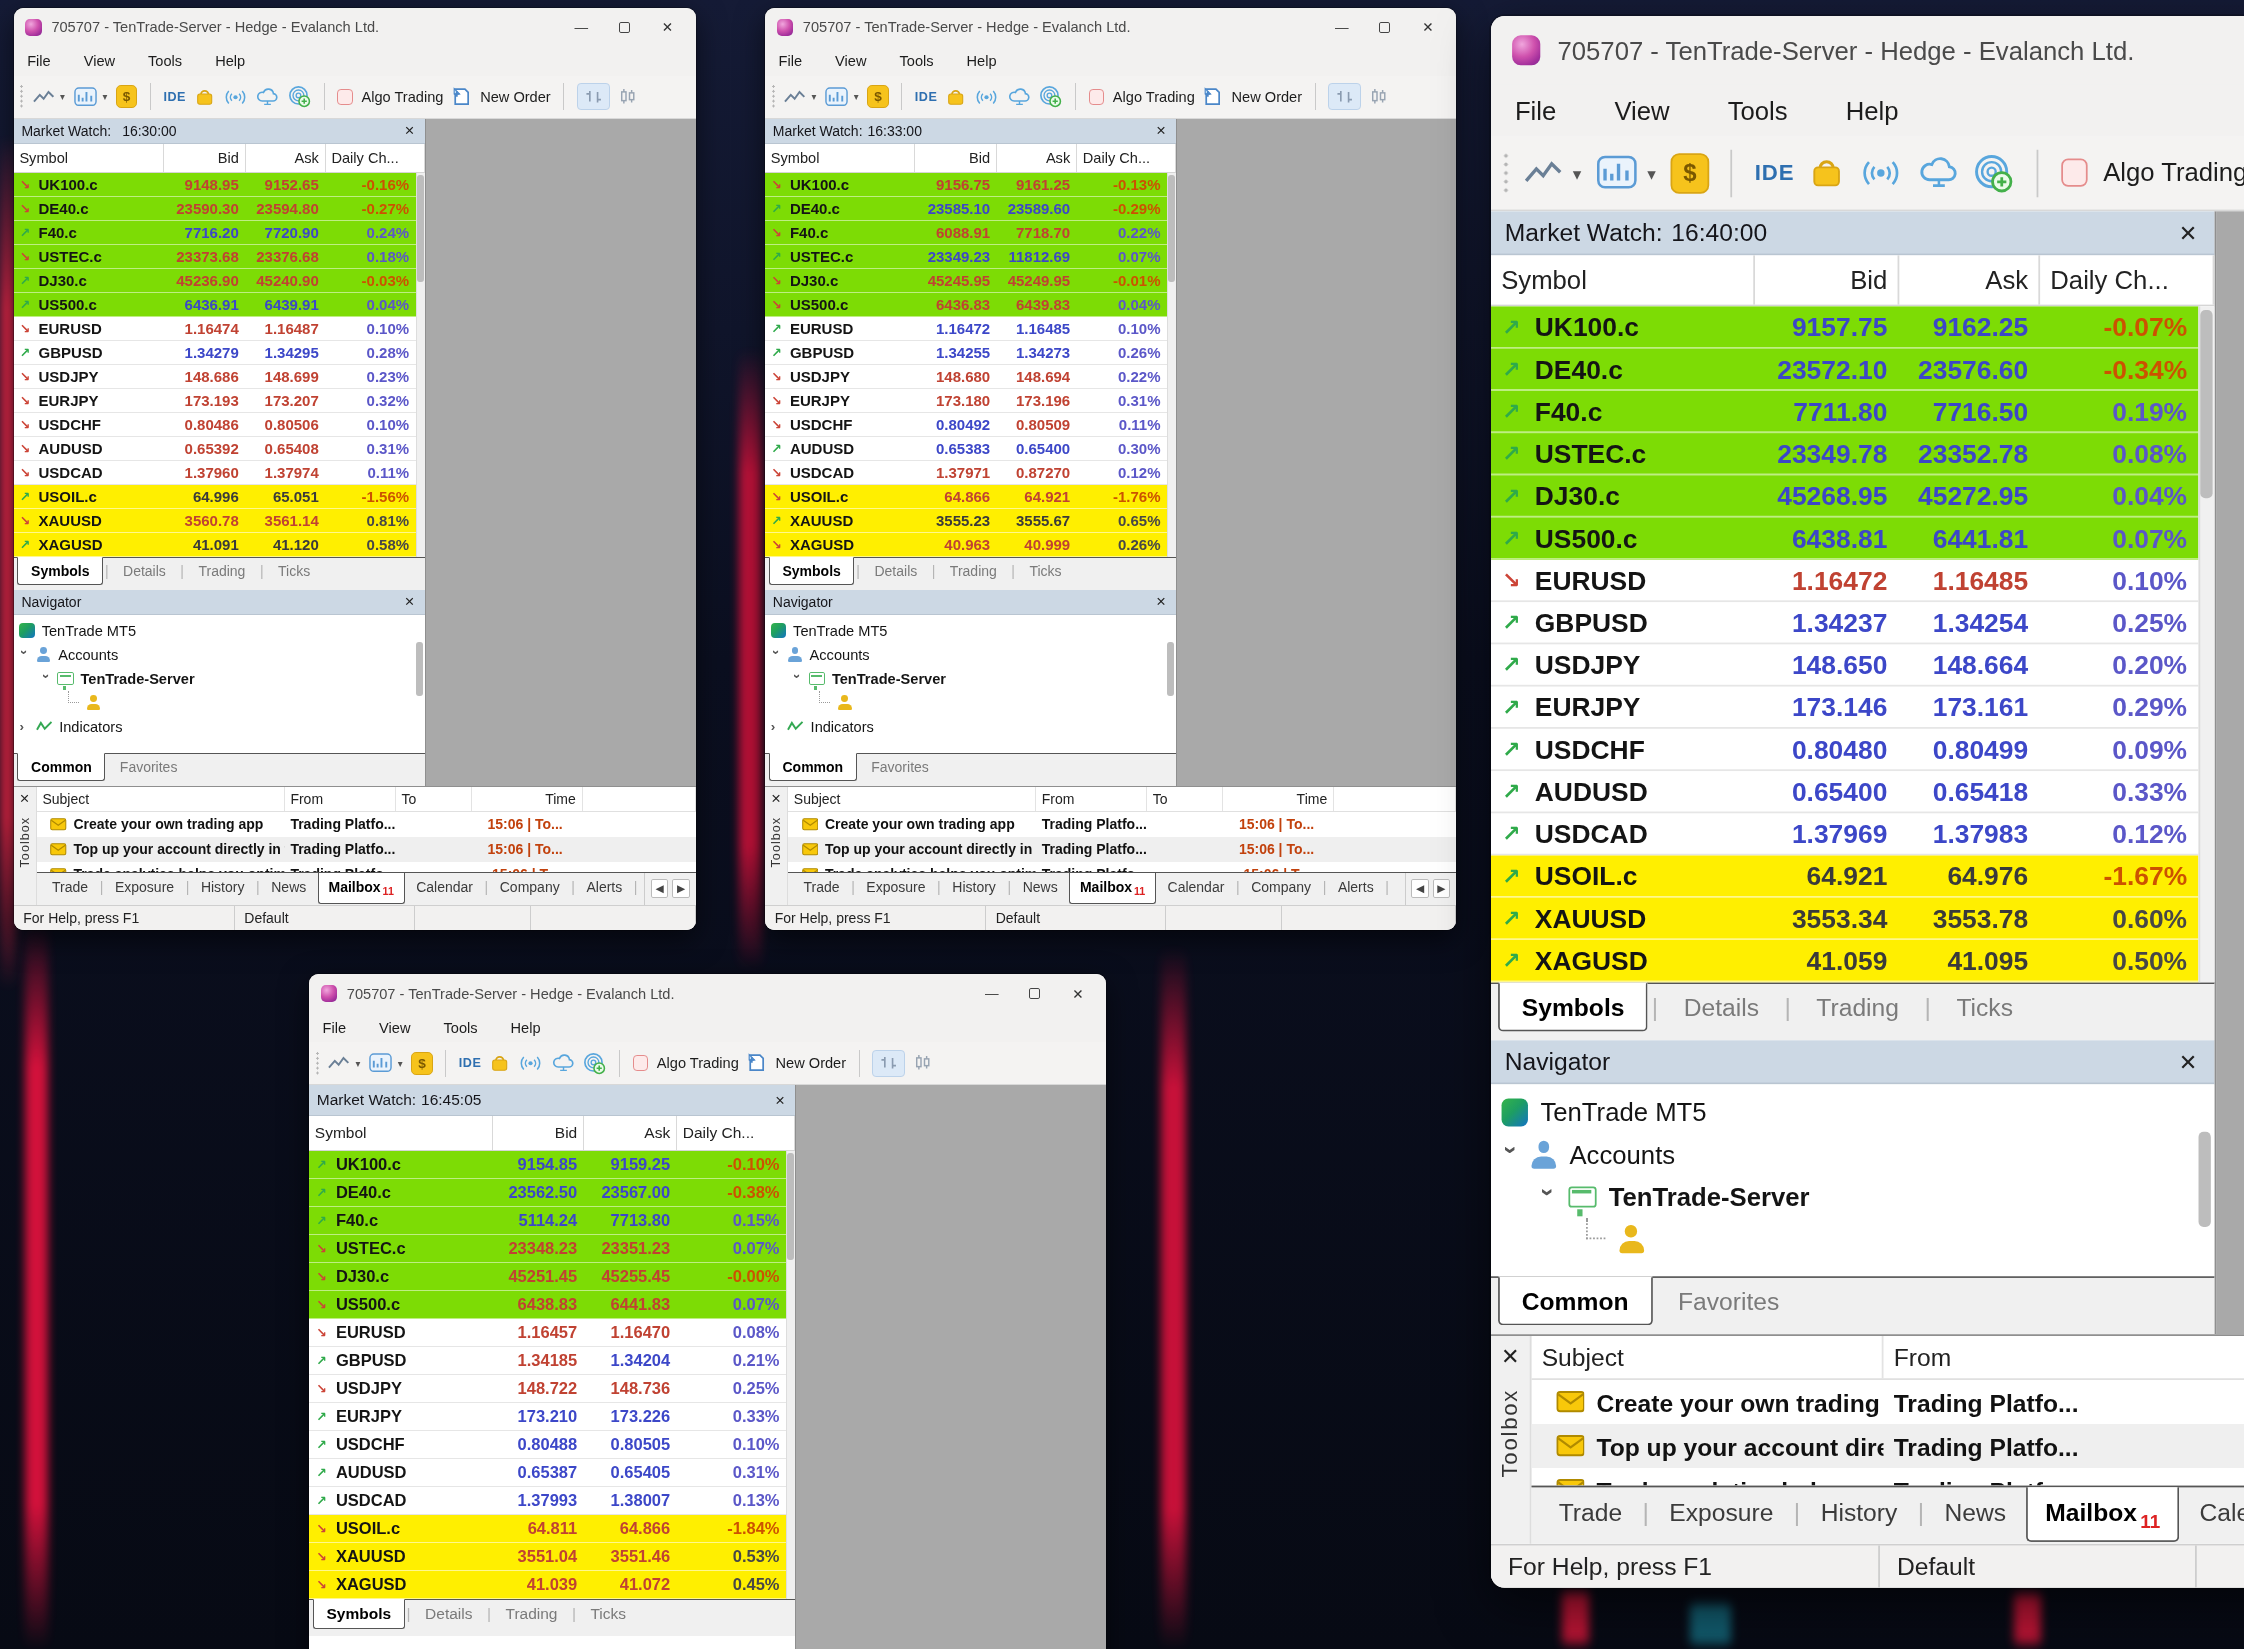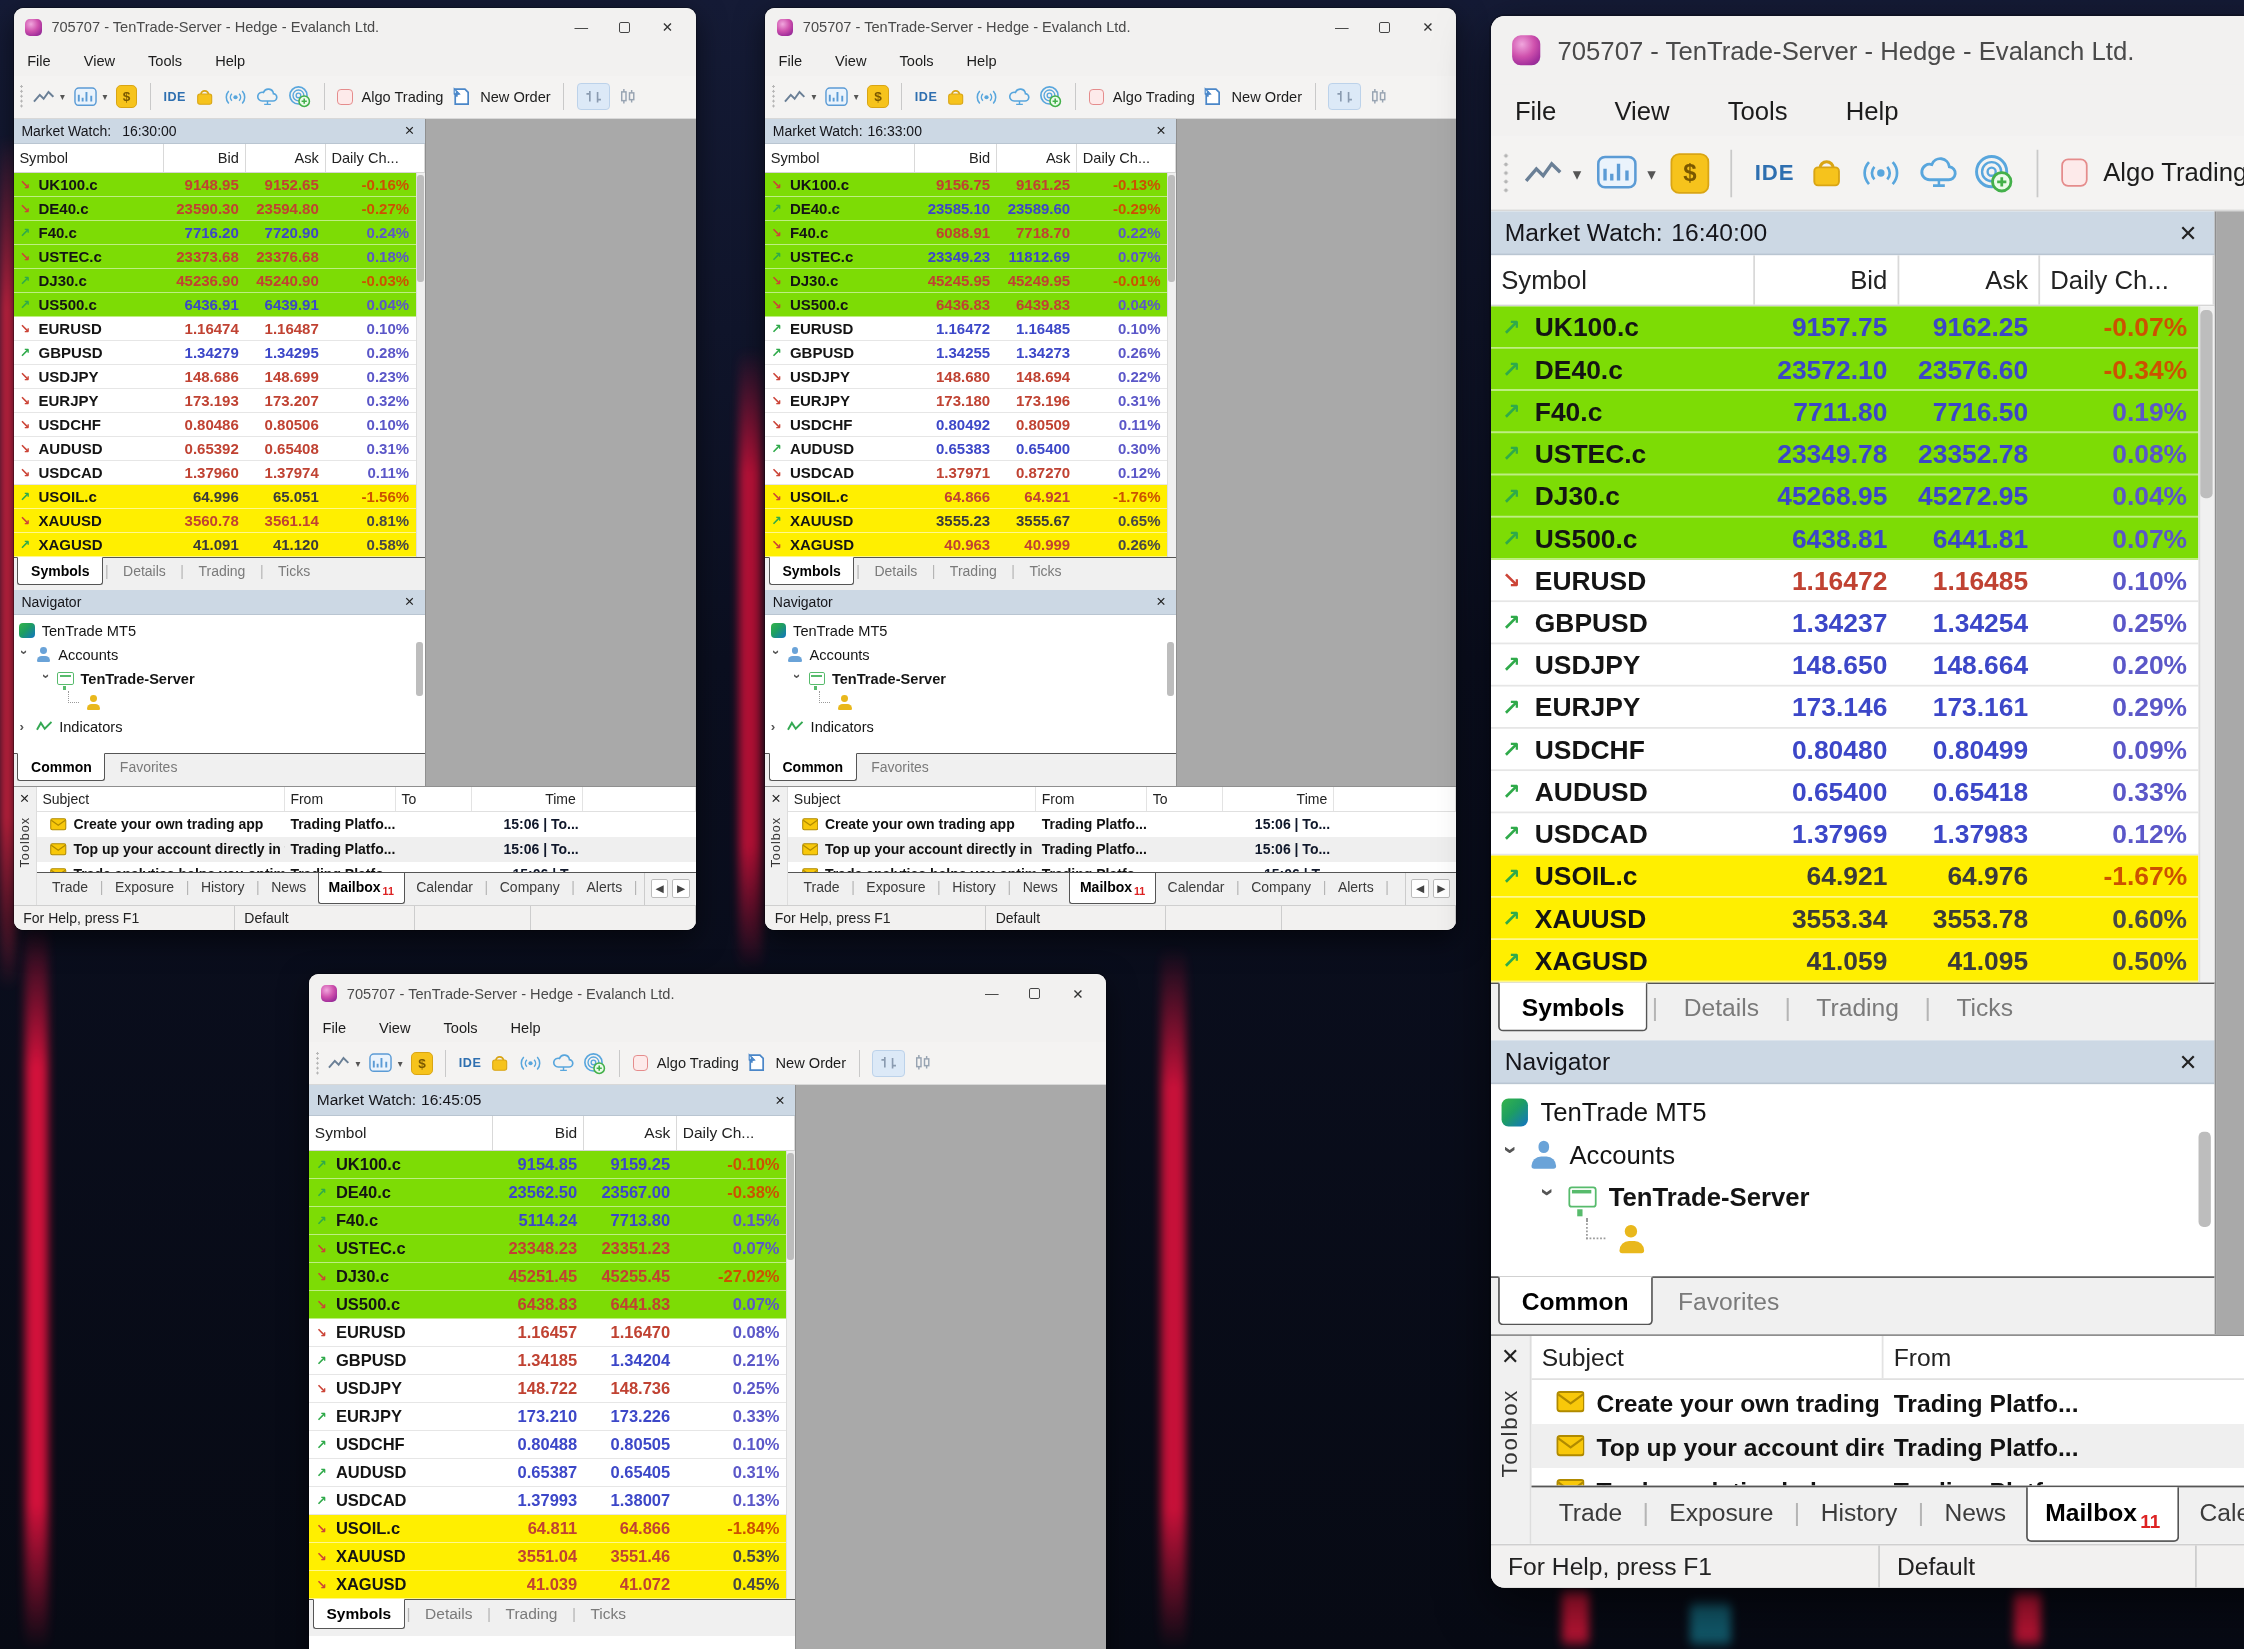--- a/index.html
+++ b/index.html
@@ -93,21 +93,21 @@
   .tbvert{margin-top:11.6px;writing-mode:vertical-rl;transform:rotate(180deg);font-size:12.6px;color:#333;letter-spacing:1px;}
   .tbmain{flex:1 1 auto;min-width:0;display:flex;flex-direction:column;}
   .tbhead{height:25px;display:grid;grid-template-columns:248px 111px 76px 111px 1fr;align-items:center;font-size:14px;color:#222;border-bottom:1px solid #e0e0e0;}
   .tbhead span{padding:0 5.8px;border-right:1px solid #e3e3e3;height:100%;display:flex;align-items:center;}
   .tbhead .colr{justify-content:flex-end;}
   .tbrows{height:60px;overflow:hidden;}
   .tbrow{height:25px;display:grid;grid-template-columns:248px 111px 76px 111px 1fr;align-items:center;font-size:14px;}
   .tbrow:nth-child(2){background:#efefef;}
   .tbrow .subj{display:flex;align-items:center;gap:6.8px;padding:0 3.9px 0 13.6px;font-weight:700;color:#111;overflow:hidden;white-space:nowrap;}
   .tbrow .frm{font-weight:700;color:#111;padding:0 5.8px;overflow:hidden;white-space:nowrap;}
-  .tbrow .tme{font-weight:700;color:#0f172a;text-align:right;padding-right:3.9px;white-space:nowrap;}
+  .tbrow .tme{font-weight:700;color:#c2410c;text-align:center;padding-right:3.9px;white-space:nowrap;}
   .tbtabs{height:33px;border-top:1px solid #555;display:flex;align-items:flex-start;gap:1.9px;padding:0 5.8px;font-size:14px;background:#f0f0f0;position:relative;overflow:hidden;}
   .tbtab{padding:5.8px 9.7px;color:#3b3b3b;}
   .tbtab.active{background:#fff;border:1px solid #555;border-top-color:#fff;margin-top:-1px;border-radius:0 0 2.9px 2.9px;color:#000;font-weight:700;}
   .badge{color:#d22;font-size:10.7px;font-weight:700;vertical-align:sub;margin-left:1.9px;}
   .tbarrows{position:absolute;right:0;top:0;bottom:0;display:flex;align-items:center;gap:3.9px;background:#f0f0f0;padding:0 5.8px;border-left:1px solid #ccc;}
   .tbarrow{font-size:10.7px;color:#444;border:1px solid #bbb;background:#fff;width:17.5px;height:19.4px;display:flex;align-items:center;justify-content:center;border-radius:1.9px;}
 
   .statusbar{height:25px;background:#f2f1f0;border-top:1px solid #cfcfcf;display:grid;
     grid-template-columns:221px 180px 116px 1fr;align-items:center;font-size:14px;color:#222;flex:0 0 auto;}
   .statusbar span{padding:0 9.7px;border-right:1px solid #cdcdcd;height:100%;display:flex;align-items:center;}
@@ -1286,21 +1286,21 @@
                 <span class="sym">USTEC.c</span>
                 <span class="num v-red">23348.23</span>
                 <span class="num v-red">23351.23</span>
                 <span class="num c-pos">0.07%</span>
               </div>
               <div class="mwrow bg-green">
                 <span class="tr tr-down">↘</span>
                 <span class="sym">DJ30.c</span>
                 <span class="num v-red">45251.45</span>
                 <span class="num v-red">45255.45</span>
-                <span class="num c-neg">-27.02%</span>
+                <span class="num c-neg">-0.00%</span>
               </div>
               <div class="mwrow bg-green">
                 <span class="tr tr-down">↘</span>
                 <span class="sym">US500.c</span>
                 <span class="num v-red">6438.83</span>
                 <span class="num v-red">6441.83</span>
                 <span class="num c-pos">0.07%</span>
               </div>
               <div class="mwrow bg-white">
                 <span class="tr tr-down">↘</span>

